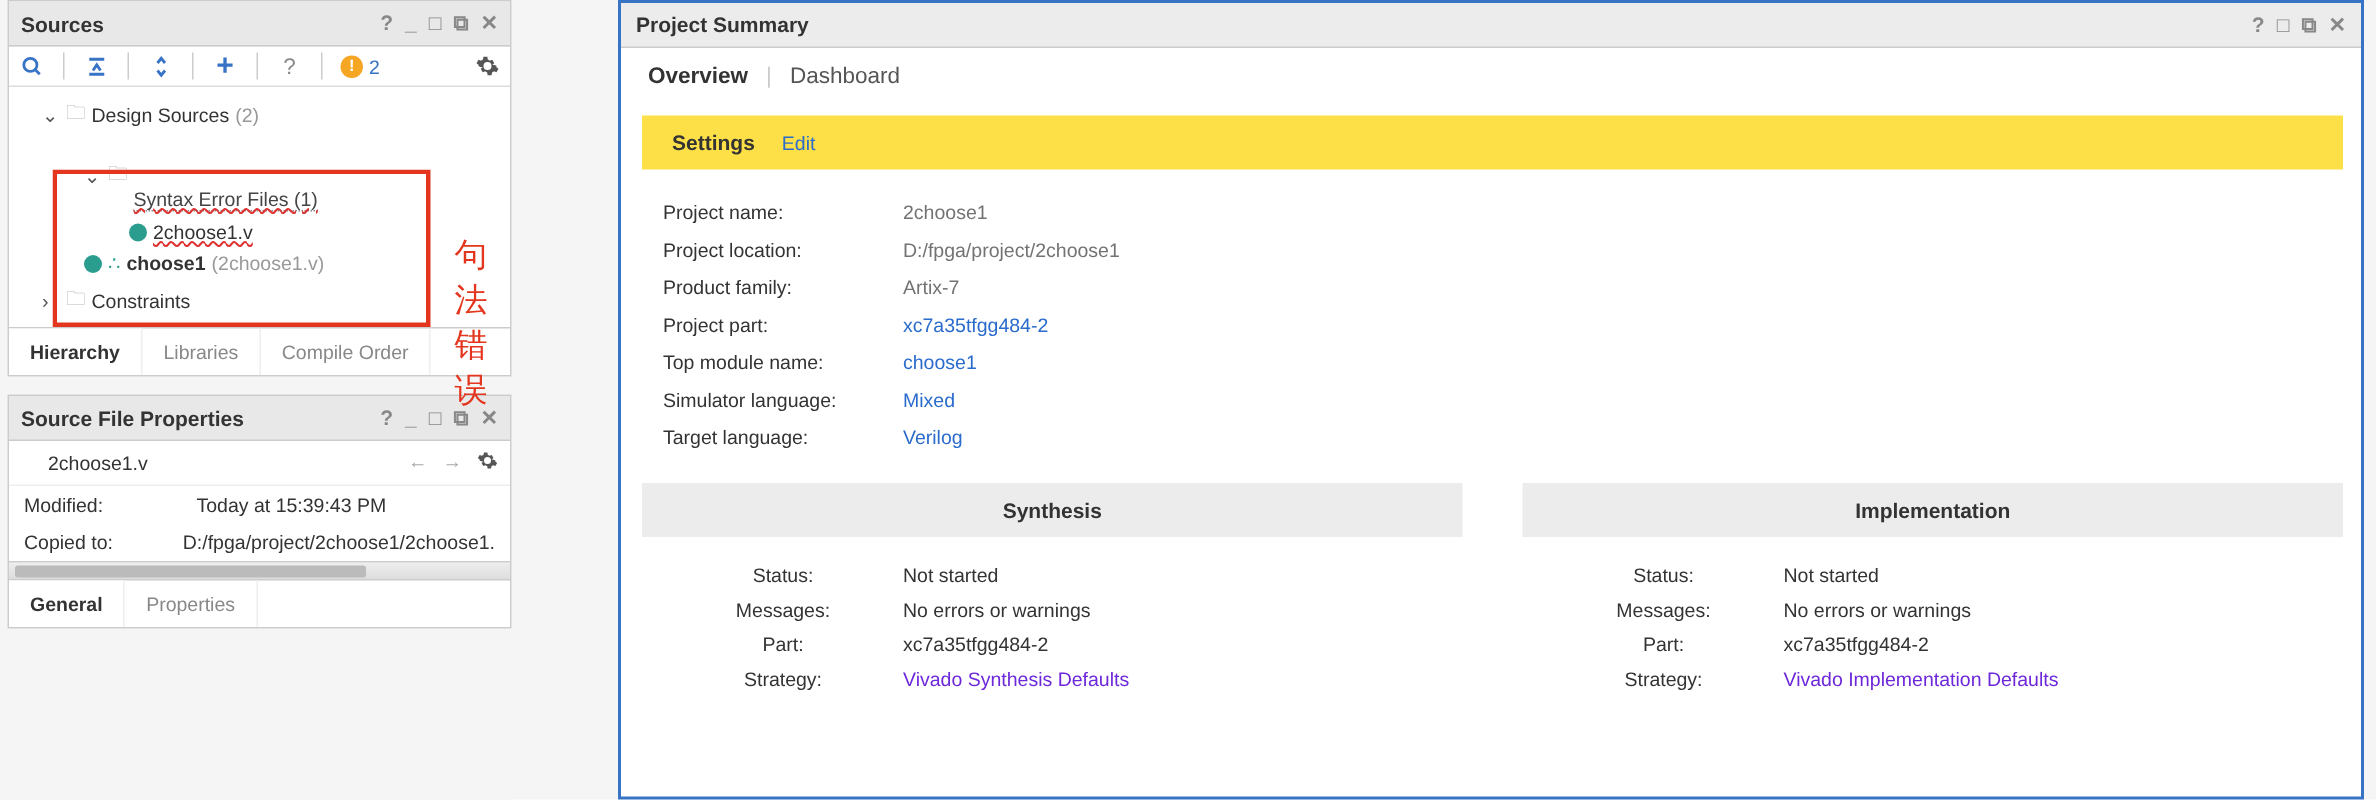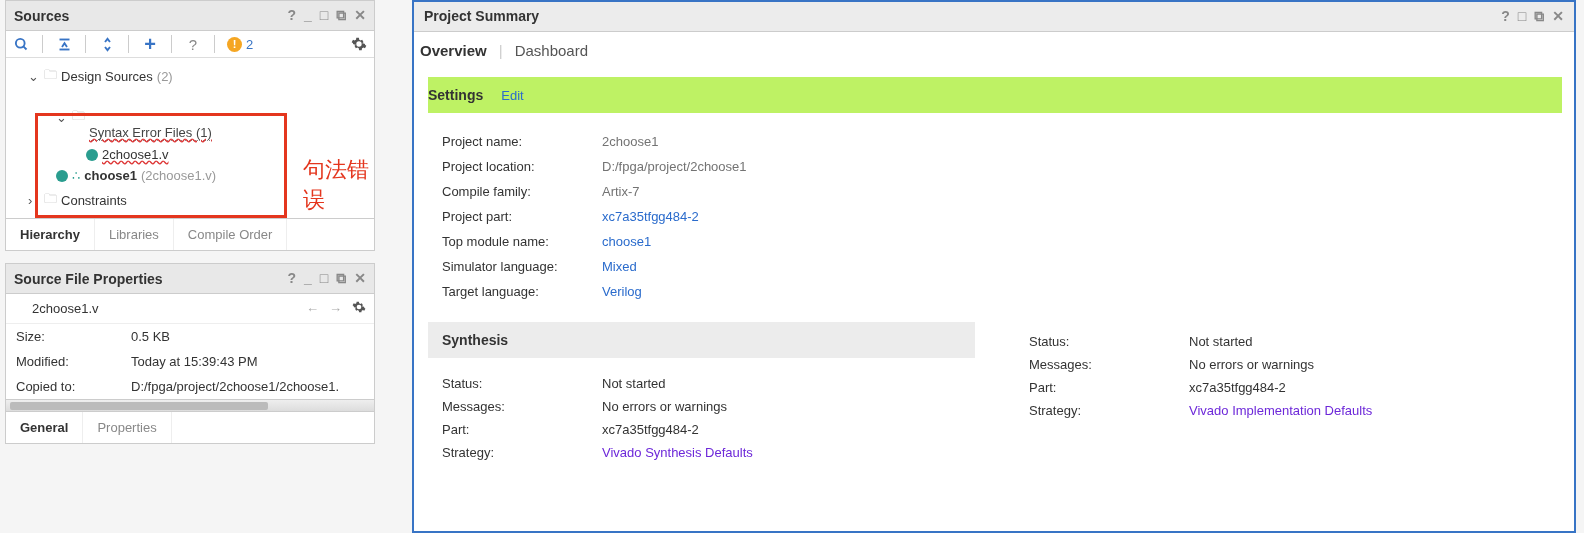--- a/index.html
+++ b/index.html
@@ -1,18 +1,18 @@
 <!DOCTYPE html>
 <html><head>
 <meta charset="utf-8">
 <style>
   * { box-sizing: border-box; margin: 0; padding: 0; }
   body { font-family: Arial, sans-serif; font-size: 13px; color: #333; background: #f5f5f5; width: 1584px; height: 533px; overflow: hidden; position: relative; }
   
-  .left-col { position: absolute; left: 5px; top: 0; width: 370px; }
+  .left-col { position: absolute; left: 5px; top: 0; width: 336px; }
   .right-col { position: absolute; left: 412px; top: 0; width: 1164px; height: 533px; border: 2px solid #3874c5; background: #fff; }
   
   .panel { background: #fff; border: 1px solid #ccc; margin-bottom: 12px; }
   .panel-header { background: #e8e8e8; border-bottom: 1px solid #ccc; padding: 6px 8px; display: flex; align-items: center; justify-content: space-between; font-weight: bold; font-size: 14px; }
   .panel-header-controls { display: flex; gap: 8px; color: #888; }
   .panel-header-controls span { cursor: pointer; font-size: 14px; }
   
   .toolbar { display: flex; align-items: center; padding: 4px 6px; border-bottom: 1px solid #ddd; gap: 12px; }
   .toolbar .sep { width: 1px; height: 18px; background: #ccc; }
   .toolbar-icon { color: #3874c5; cursor: pointer; font-size: 15px; display: inline-flex; align-items: center; justify-content: center; width: 18px; height: 18px; }
@@ -43,38 +43,38 @@
   .tab.active { font-weight: bold; color: #333; background: #fff; }
   
   .props-panel .file-row { display: flex; align-items: center; padding: 6px 8px; border-bottom: 1px solid #eee; gap: 6px; }
   .props-panel .file-row .nav { margin-left: auto; display: flex; gap: 10px; color: #aaa; }
   .props-body { max-height: 95px; overflow-y: auto; overflow-x: auto; }
   .prop-row { display: flex; padding: 5px 10px; gap: 10px; }
   .prop-row .label { width: 105px; color: #333; }
   .prop-row .value { color: #333; }
   
   .summary-header { padding: 6px 10px; font-weight: bold; font-size: 14px; border-bottom: 1px solid #ccc; display: flex; justify-content: space-between; background: #ececec; }
-  .summary-tabs { padding: 10px 6px; display: flex; align-items: baseline; gap: 12px; font-size: 15px; }
+  .summary-tabs { padding: 10px 18px; display: flex; align-items: baseline; gap: 12px; font-size: 15px; }
   .summary-tabs .tab-main { font-weight: bold; }
   .summary-tabs .divider { color: #ccc; }
   .summary-tabs .tab-sec { color: #555; }
   
-  .section-box { background: #bef264; margin: 8px 12px 4px 14px; padding: 10px 0; }
+  .section-box { background: #fde047; margin: 8px 12px 4px 14px; padding: 10px 20px; }
   .section-box .sec-head { display: flex; align-items: center; gap: 18px; }
   .section-box .sec-title { font-weight: bold; font-size: 14px; }
   .section-box .edit-link { color: #2a6bcc; cursor: pointer; }
   
   .kv-list { padding: 12px 28px 0 28px; }
   .kv-row { display: flex; padding: 5px 0; }
   .kv-row .k { width: 160px; color: #333; }
   .kv-row .v { color: #737373; }
   .kv-row .v.link { color: #2a6bcc; cursor: pointer; }
   
   .two-col-sections { display: flex; padding: 18px 12px 0 14px; gap: 40px; }
-  .col-sec { flex: 1; }
+  .col-sec { flex: 1; text-align: center; }
   .col-sec .sec-header-box { background: #ececec; padding: 10px 14px; font-weight: bold; font-size: 14px; margin-bottom: 6px; }
   .col-sec .kv-list2 { padding: 8px 14px; }
   .col-sec .kv-row2 { display: flex; padding: 4px 0; }
   .col-sec .kv-row2 .k { width: 160px; }
   .col-sec .kv-row2 .v.link { color: #6d28d9; cursor: pointer; }
   
   .hscroll-stub { height: 12px; background: linear-gradient(to bottom, #eee, #ddd); border-top: 1px solid #ccc; display: flex; align-items: center; }
   .hscroll-thumb { background: #bbb; height: 8px; width: 70%; margin-left: 4px; border-radius: 2px; }
 </style>
 </head>
@@ -193,24 +193,20 @@
         <span>→</span>
         <span style="color:#555;">
           <svg width="14" height="14" viewBox="0 0 24 24" fill="#555">
               <path d="M12 8a4 4 0 100 8 4 4 0 000-8zm9 4a7 7 0 01-.1 1.2l2.1 1.6-2 3.5-2.5-1a7 7 0 01-2 1.2l-.4 2.7h-4l-.4-2.7a7 7 0 01-2-1.2l-2.5 1-2-3.5 2.1-1.6A7 7 0 013 12a7 7 0 01.1-1.2L1 9.2l2-3.5 2.5 1a7 7 0 012-1.2L7.9 2.8h4l.4 2.7a7 7 0 012 1.2l2.5-1 2 3.5-2.1 1.6A7 7 0 0121 12z"></path>
             </svg>
         </span>
       </div>
     </div>
     <div class="props-body">
       <div class="prop-row">
-        <span class="label">Size:</span>
-        <span class="value">0.5 KB</span>
-      </div>
-      <div class="prop-row">
         <span class="label">Modified:</span>
         <span class="value">Today at 15:39:43 PM</span>
       </div>
       <div class="prop-row">
         <span class="label">Copied to:</span>
         <span class="value">D:/fpga/project/2choose1/2choose1.</span>
       </div>
     </div>
     <div class="hscroll-stub">
         <div class="hscroll-thumb"></div>
@@ -248,21 +244,21 @@
   <div class="kv-list">
     <div class="kv-row">
         <span class="k">Project name:</span>
         <span class="v">2choose1</span>
       </div>
     <div class="kv-row">
         <span class="k">Project location:</span>
         <span class="v">D:/fpga/project/2choose1</span>
       </div>
     <div class="kv-row">
-        <span class="k">Compile family:</span>
+        <span class="k">Product family:</span>
         <span class="v">Artix-7</span>
       </div>
     <div class="kv-row">
         <span class="k">Project part:</span>
         <span class="v link">xc7a35tfgg484-2</span>
       </div>
     <div class="kv-row">
         <span class="k">Top module name:</span>
         <span class="v link">choose1</span>
       </div>
@@ -292,20 +288,21 @@
             <span class="k">Part:</span>
             <span class="v">xc7a35tfgg484-2</span>
           </div>
         <div class="kv-row2">
             <span class="k">Strategy:</span>
             <span class="v link">Vivado Synthesis Defaults</span>
           </div>
       </div>
     </div>
     <div class="col-sec">
+      <div class="sec-header-box">Implementation</div>
       <div class="kv-list2">
         <div class="kv-row2">
             <span class="k">Status:</span>
             <span class="v">Not started</span>
           </div>
         <div class="kv-row2">
             <span class="k">Messages:</span>
             <span class="v">No errors or warnings</span>
           </div>
         <div class="kv-row2">

